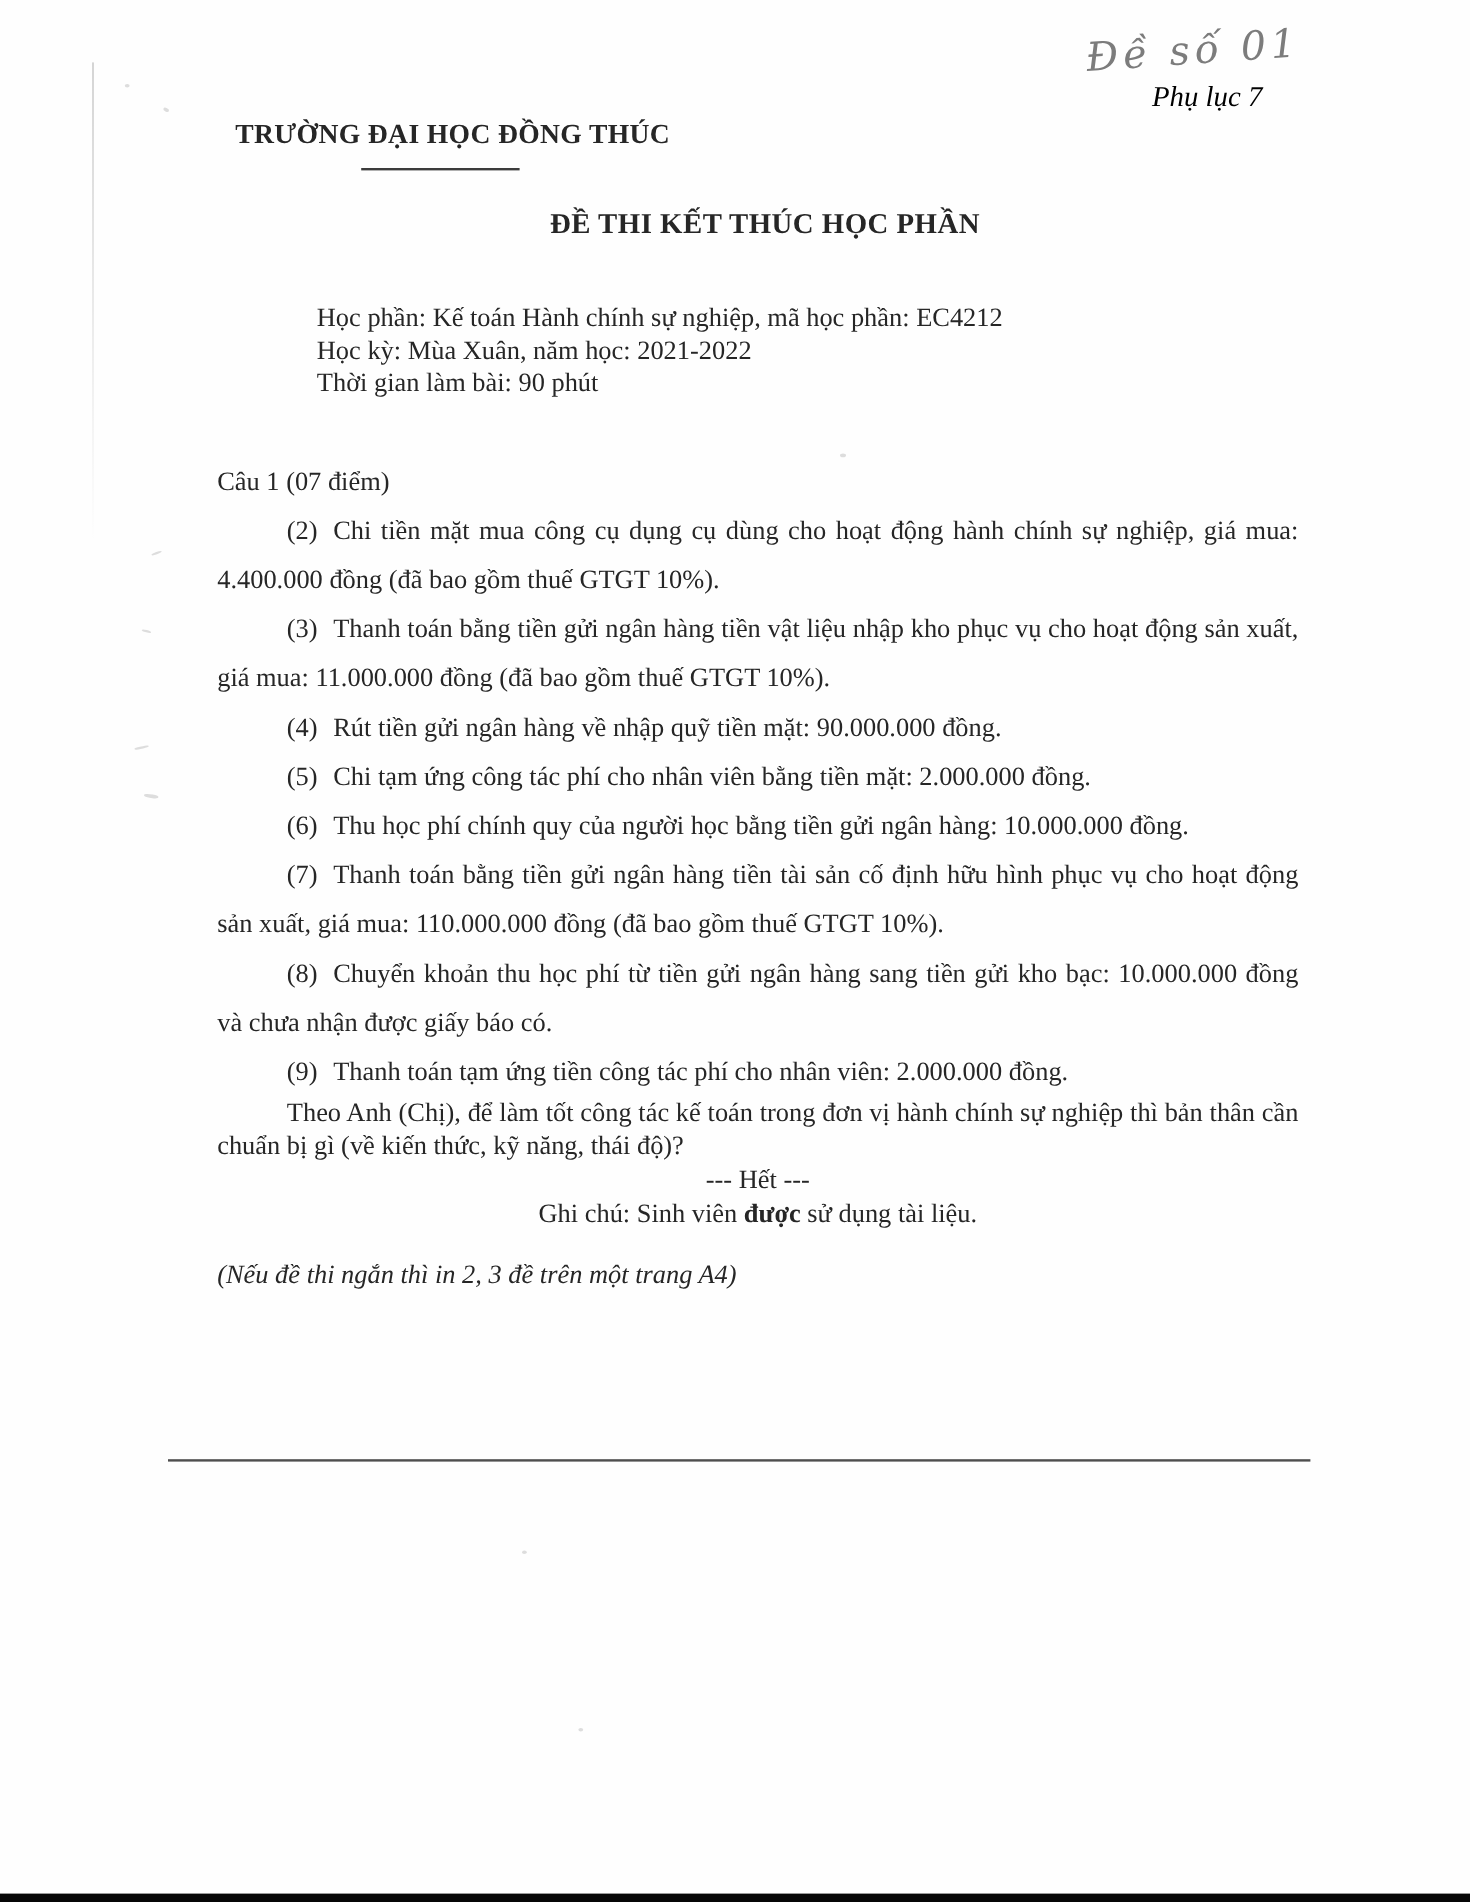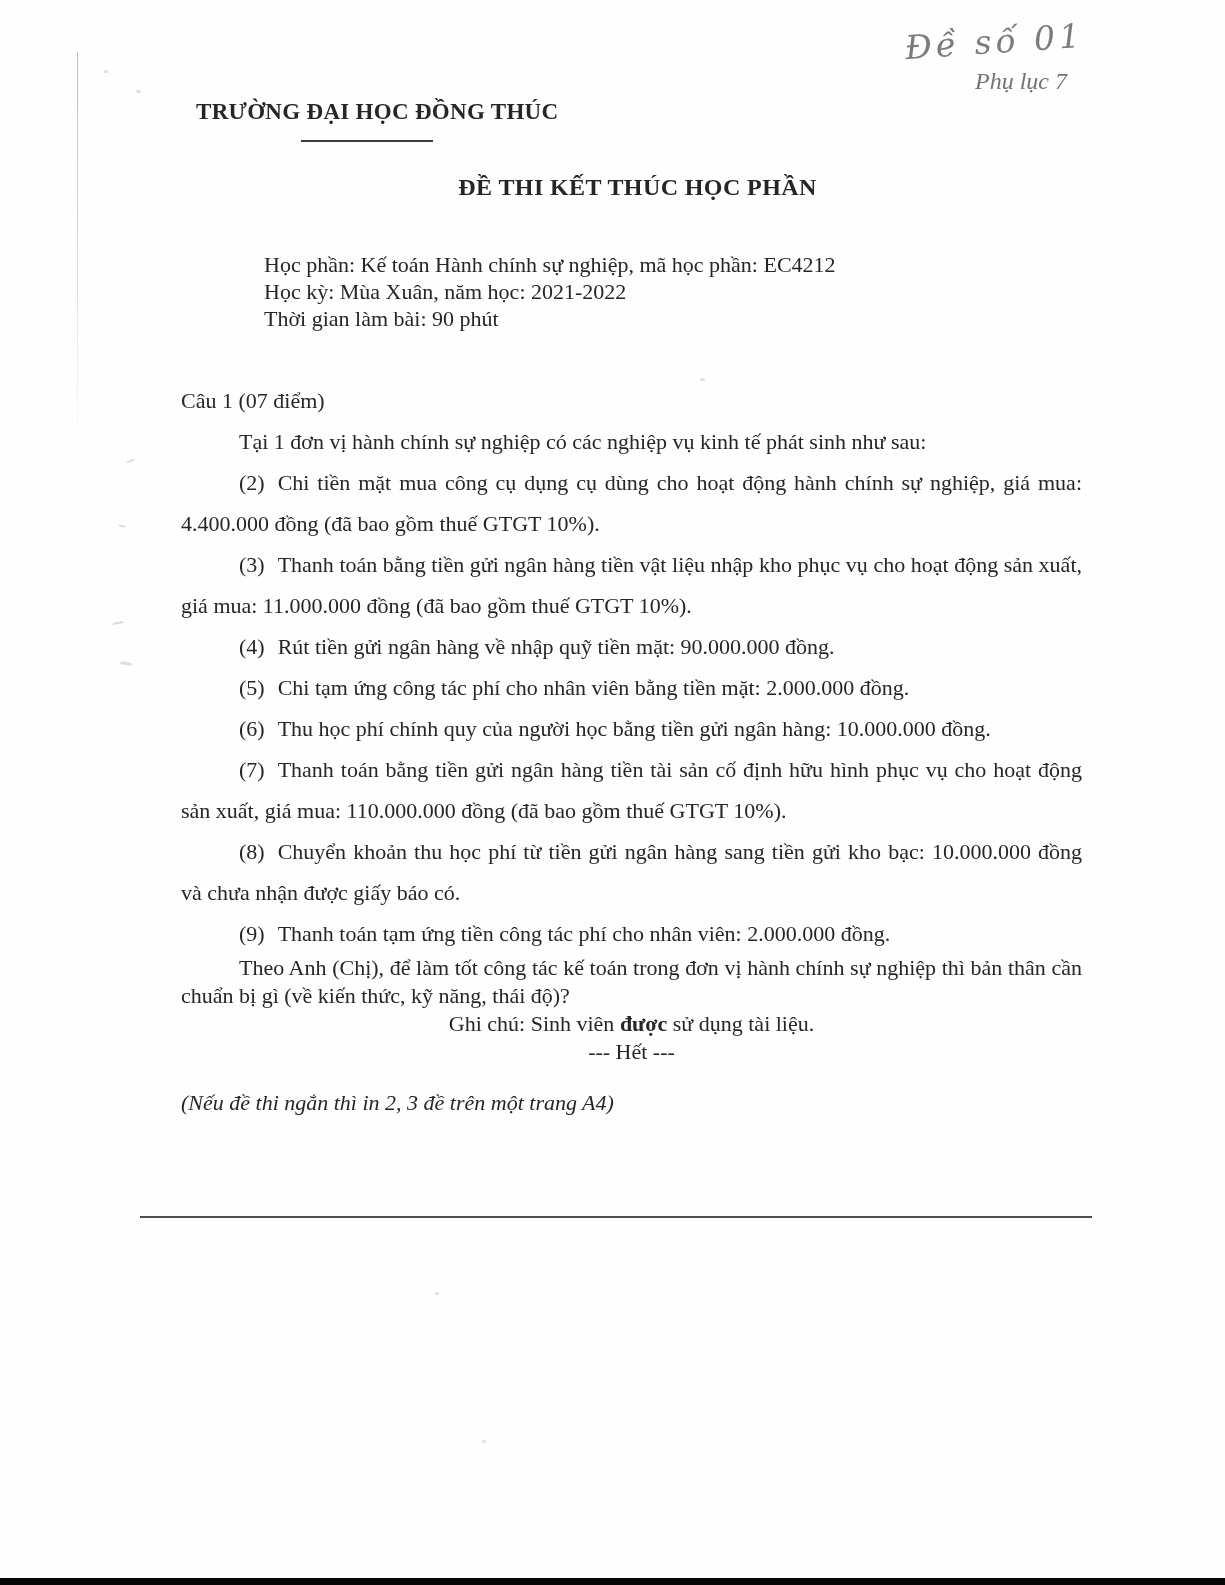--- a/index.html
+++ b/index.html
@@ -14,21 +14,21 @@
   }
   .handwritten{
     position:absolute;left:905px;top:22px;
     font-family:"DejaVu Serif",serif;
     font-style:italic;font-size:33px;color:#7c7c7c;
     letter-spacing:4px;transform:rotate(-4deg);
     white-space:nowrap;
   }
   .appendix{
     position:absolute;top:68px;left:960px;width:122px;
-    text-align:center;font-style:italic;font-size:24px;color:#737373;
+    text-align:left;font-style:italic;font-size:24px;color:#000000;
     white-space:nowrap;
   }
   .university{
     position:absolute;left:196px;top:99px;
     font-size:23px;font-weight:bold;letter-spacing:0.3px;
     white-space:nowrap;
   }
   .university-underline{
     position:absolute;left:301px;top:140px;width:132px;height:0;
     border-top:2px solid #3c3c3c;
@@ -93,37 +93,36 @@
   <div class="exam-title">ĐỀ THI KẾT THÚC HỌC PHẦN</div>
 
   <div class="course-info">
     <div>Học phần: Kế toán Hành chính sự nghiệp, mã học phần: EC4212</div>
     <div>Học kỳ: Mùa Xuân, năm học: 2021-2022</div>
     <div>Thời gian làm bài: 90 phút</div>
   </div>
 
   <div class="body-flow">
     <p class="q-heading">Câu 1 (07 điểm)</p>
-    <p class="indent">Tại 1 đơn vị hành chính sự nghiệp có các nghiệp vụ kinh tế phát sinh như sau:</p>
 
     <div id="q1-items">
         <p class="indent justify"><span class="item-label">(2)</span><span>Chi tiền mặt mua công cụ dụng cụ dùng cho hoạt động hành chính sự nghiệp, giá mua: 4.400.000 đồng (đã bao gồm thuế GTGT 10%).</span></p>
         <p class="indent justify"><span class="item-label">(3)</span><span>Thanh toán bằng tiền gửi ngân hàng tiền vật liệu nhập kho phục vụ cho hoạt động sản xuất, giá mua: 11.000.000 đồng (đã bao gồm thuế GTGT 10%).</span></p>
         <p class="indent justify"><span class="item-label">(4)</span><span>Rút tiền gửi ngân hàng về nhập quỹ tiền mặt: 90.000.000 đồng.</span></p>
         <p class="indent justify"><span class="item-label">(5)</span><span>Chi tạm ứng công tác phí cho nhân viên bằng tiền mặt: 2.000.000 đồng.</span></p>
         <p class="indent justify"><span class="item-label">(6)</span><span>Thu học phí chính quy của người học bằng tiền gửi ngân hàng: 10.000.000 đồng.</span></p>
         <p class="indent justify"><span class="item-label">(7)</span><span>Thanh toán bằng tiền gửi ngân hàng tiền tài sản cố định hữu hình phục vụ cho hoạt động sản xuất, giá mua: 110.000.000 đồng (đã bao gồm thuế GTGT 10%).</span></p>
         <p class="indent justify"><span class="item-label">(8)</span><span>Chuyển khoản thu học phí từ tiền gửi ngân hàng sang tiền gửi kho bạc: 10.000.000 đồng và chưa nhận được giấy báo có.</span></p>
         <p class="indent justify"><span class="item-label">(9)</span><span>Thanh toán tạm ứng tiền công tác phí cho nhân viên: 2.000.000 đồng.</span></p>
       </div>
 
     <div class="q2">
       <p class="indent justify">Theo Anh (Chị), để làm tốt công tác kế toán trong đơn vị hành chính sự nghiệp thì bản thân cần chuẩn bị gì (về kiến thức, kỹ năng, thái độ)?</p>
+      <p class="center">--- Hết ---</p>
       <p class="center"><span>Ghi chú: Sinh viên </span><b>được</b><span> sử dụng tài liệu.</span></p>
-      <p class="center">--- Hết ---</p>
     </div>
 
     <p class="print-note">(Nếu đề thi ngắn thì in 2, 3 đề trên một trang A4)</p>
   </div>
 
   <div class="footer-rule"></div>
 
   <div class="scan-line-left"></div>
   <div class="speck sp1"></div>
   <div class="speck sp2"></div>

